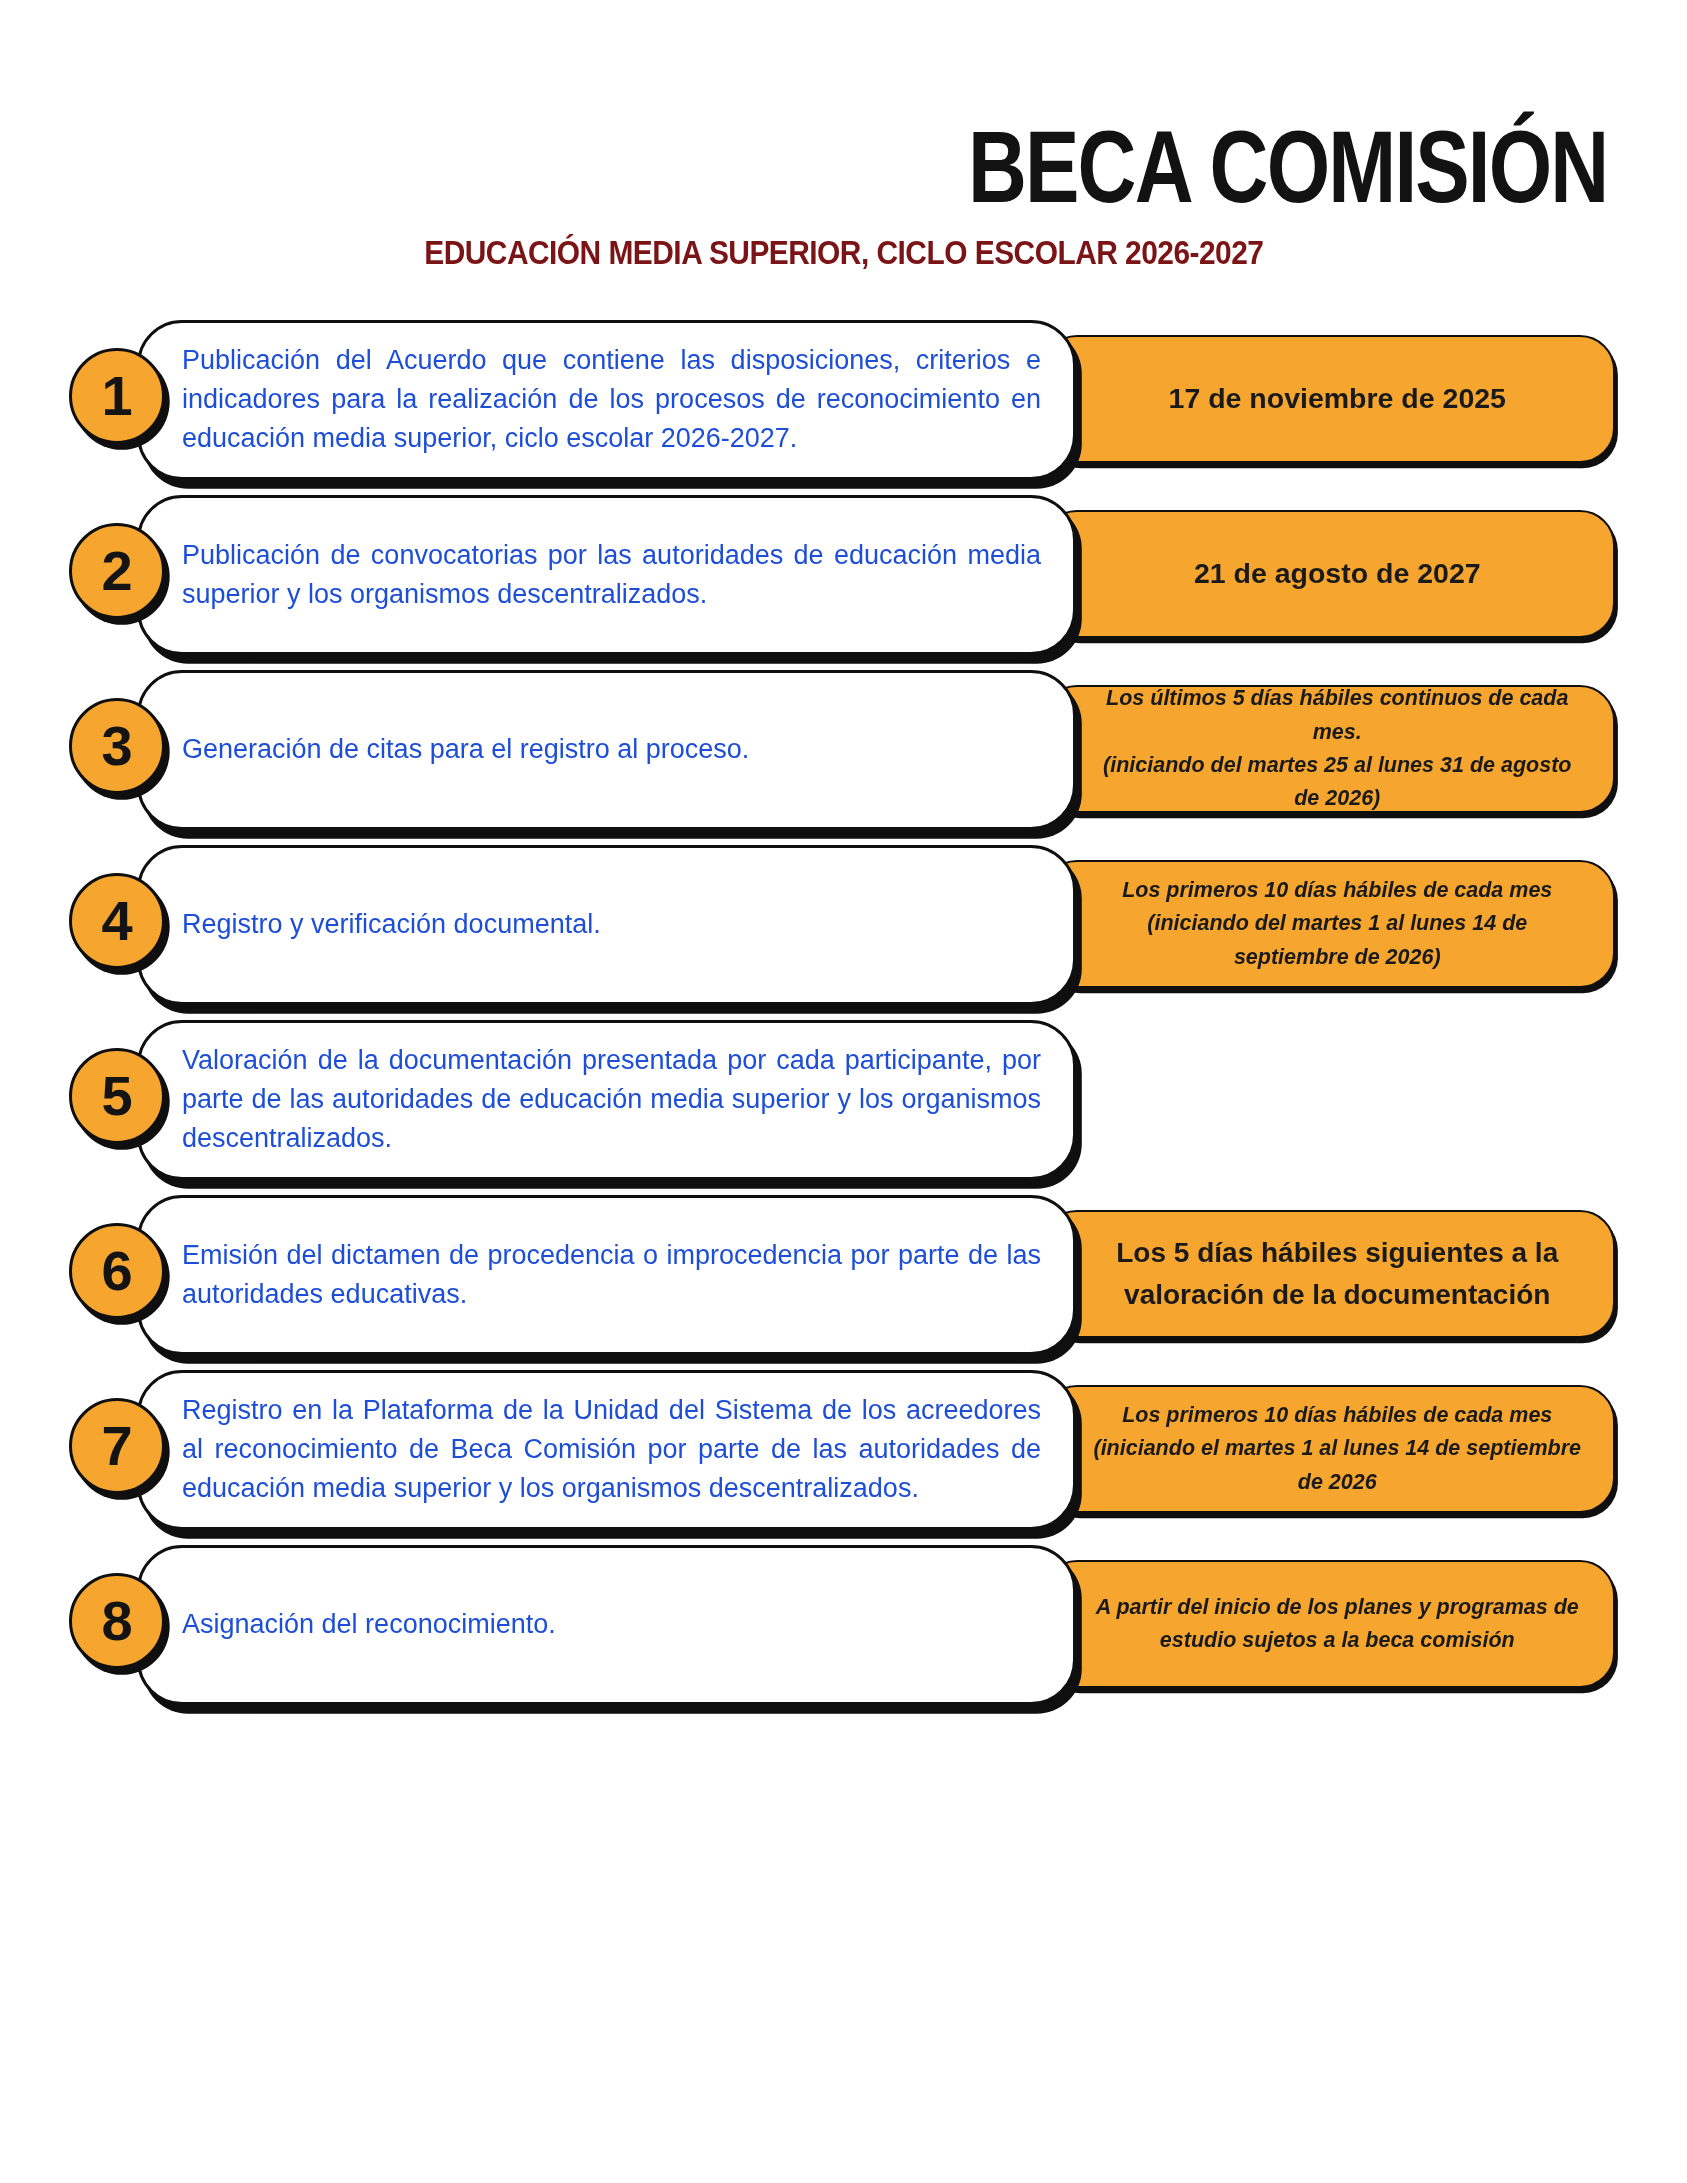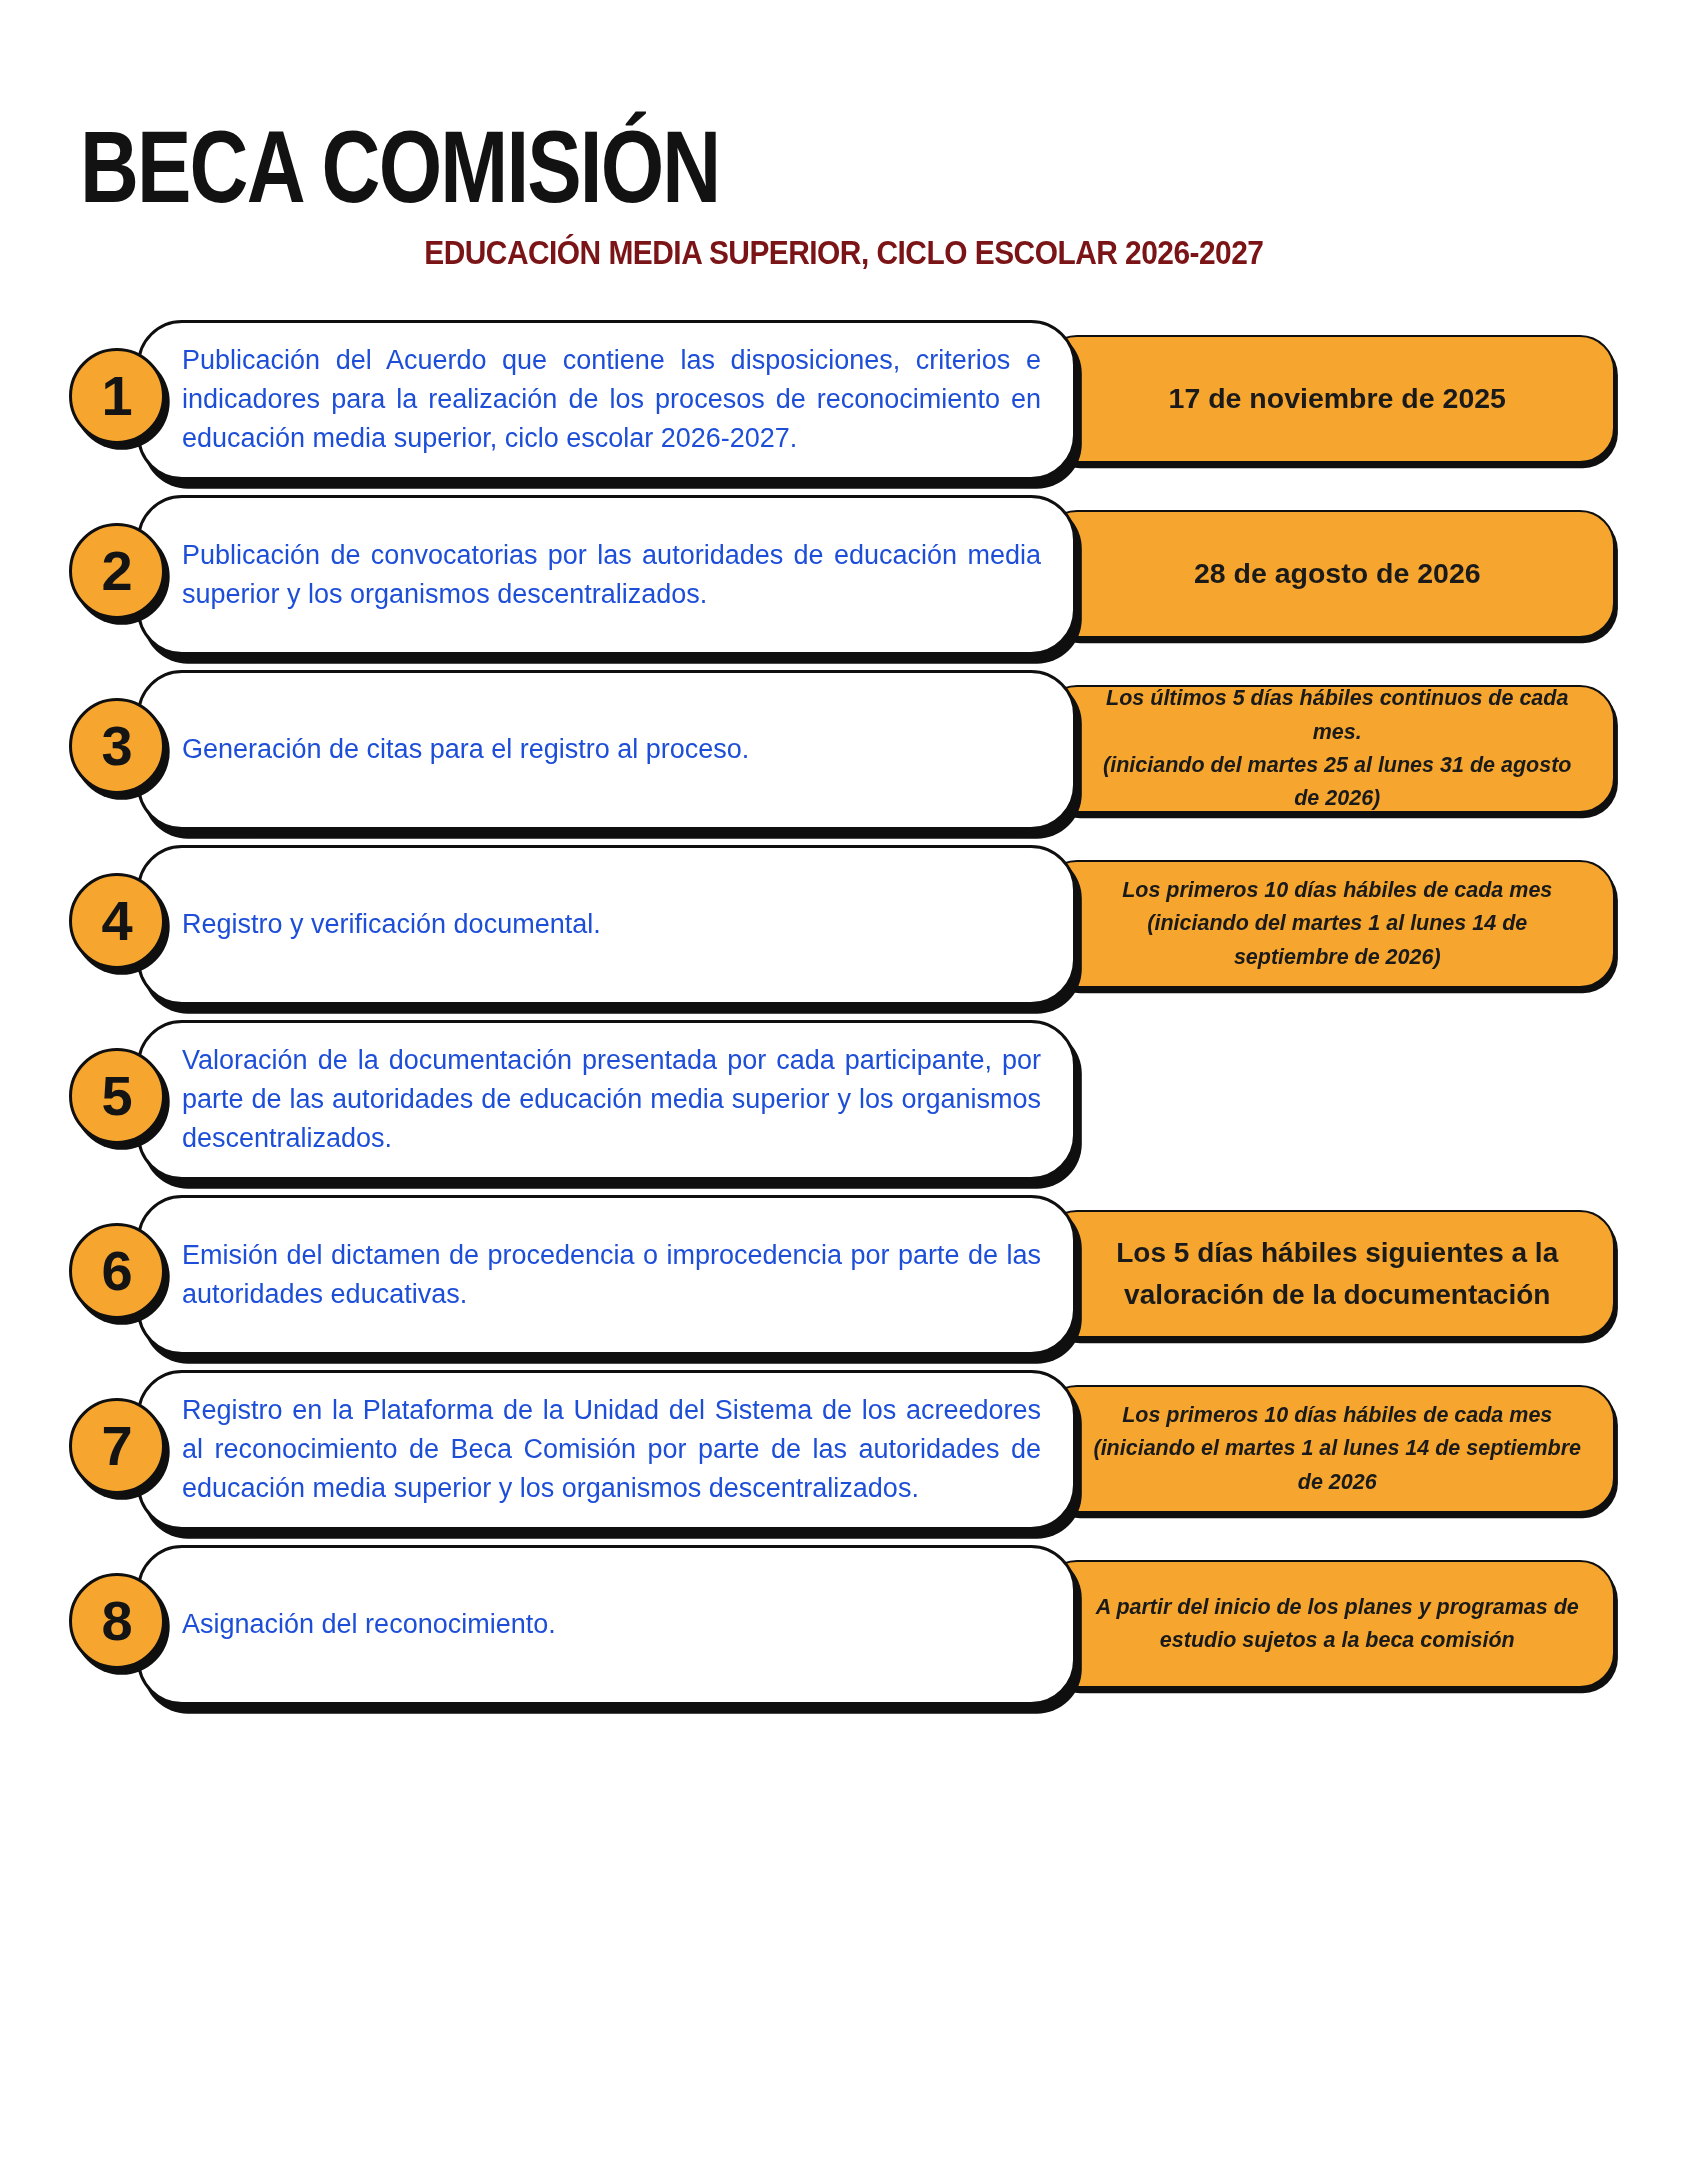--- a/index.html
+++ b/index.html
@@ -14,21 +14,21 @@
     font-family: "Liberation Sans", sans-serif;
     overflow: hidden;
   }
 
   
   .title-wrap {
     position: absolute;
     top: 116px;
     left: 0;
     width: 100%;
-    text-align: left;
+    text-align: right;
   }
   .title-wrap .title-text {
     display: inline-block;
     font-size: 102px;
     font-weight: bold;
     letter-spacing: -2.3px;
     transform: scaleX(0.80);
     transform-origin: center;
     color: #121212;
     line-height: 1;
@@ -165,21 +165,21 @@
     <div class="card">
       <p class="desc justify">Publicación del Acuerdo que contiene las disposiciones, criterios e indicadores para la realización de los procesos de reconocimiento en educación media superior, ciclo escolar 2026-2027.</p>
     </div>
     <div class="badge">
       <span>1</span>
     </div>
   </div>
 
   <div class="row">
     <div class="timing">
-      <p class="t-date">28 de agosto de 2026</p>
+      <p class="t-date">21 de agosto de 2027</p>
     </div>
     <div class="card">
       <p class="desc justify">Publicación de convocatorias por las autoridades de educación media superior y los organismos descentralizados.</p>
     </div>
     <div class="badge">
       <span>2</span>
     </div>
   </div>
 
   <div class="row">

